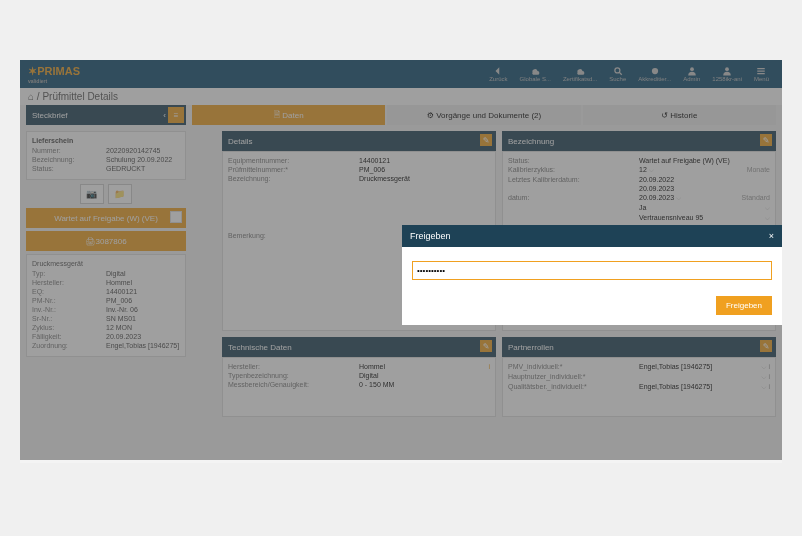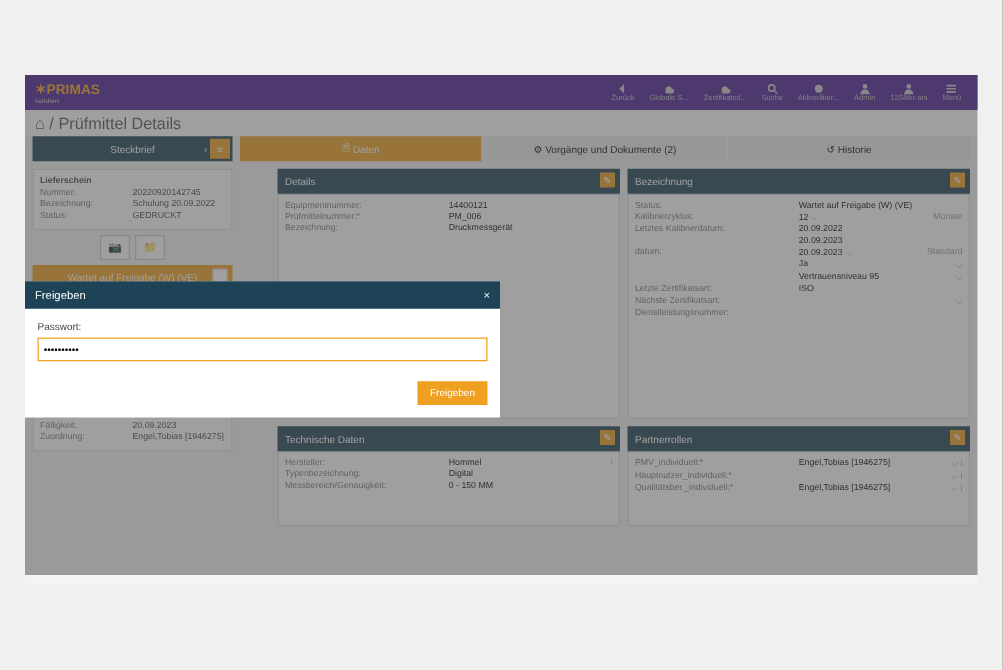--- a/index.html
+++ b/index.html
@@ -1,43 +1,43 @@
 <!DOCTYPE html>
 <html><head>
 <meta charset="utf-8">
 <style>
   * { box-sizing: border-box; margin: 0; padding: 0; }
   body { font-family: Arial, sans-serif; font-size: 9px; background: #f0f0f0; width: 802px; height: 536px; overflow: hidden; position: relative; }
   .frame { position: absolute; left: 20px; top: 60px; width: 762px; height: 400px; background: #fff; }
-  .topbar { height: 28px; background: #4c1d95; display: flex; align-items: center; padding: 0 8px; color: #ddd; }
+  .topbar { height: 28px; background: #0c4a6e; display: flex; align-items: center; padding: 0 8px; color: #ddd; }
   .logo { font-weight: bold; font-size: 11px; color: #fff; }
   .logo span { color: #f0a020; }
   .topnav { margin-left: auto; display: flex; gap: 2px; }
   .topnav-item { display: flex; flex-direction: column; align-items: center; padding: 0 5px; font-size: 6px; color: #bbb; cursor: pointer; }
   .topnav-item svg { width: 10px; height: 10px; fill: #ccc; }
-  .breadcrumb { padding: 3px 8px; font-size: 13px; color: #555; background: #fff; }
+  .breadcrumb { padding: 3px 8px; font-size: 10px; color: #555; background: #fff; }
   .content { display: flex; gap: 6px; padding: 0 6px 6px; background: #f4f4f4; height: calc(100% - 42px); }
   .col-left { width: 160px; }
   .col-right { flex: 1; display: flex; flex-direction: column; gap: 6px; }
   .tabs { display: flex; gap: 2px; height: 20px; }
   .tab { flex: 1; background: #eee; display: flex; align-items: center; justify-content: center; font-size: 8px; cursor: pointer; }
   .tab.active { background: #f0a020; color: #fff; }
   .bar-blue { background: #1e4256; color: #fff; height: 20px; display: flex; align-items: center; padding: 0 6px; font-size: 8px; position: relative; }
   .bar-orange { background: #f0a020; color: #fff; height: 20px; display: flex; align-items: center; padding: 0 6px; font-size: 8px; justify-content: center; position: relative; }
   .bar-blue .edit, .bar-orange .edit { position: absolute; right: 4px; top: 3px; width: 12px; height: 12px; }
   .panel { background: #fff; border: 1px solid #ddd; padding: 5px; font-size: 7px; color: #444; }
   .row2 { display: flex; margin-bottom: 2px; }
   .row2 .l { width: 50%; color: #777; }
   .row2 .r { width: 50%; }
   .grid2 { display: flex; gap: 6px; margin-left: 30px; }
   .grid2 > div { flex: 1; display: flex; flex-direction: column; }
   .panel-body { background: #fff; padding: 5px; border: 1px solid #ddd; font-size: 7px; flex: 1; }
   .iconbtns { display: flex; justify-content: center; gap: 4px; padding: 4px; }
   .iconbtn { width: 24px; height: 20px; border: 1px solid #ccc; background: #fff; display: flex; align-items: center; justify-content: center; cursor: pointer; }
-  .overlay { position: absolute; inset: 0; background: rgba(80,80,80,0.55); display: flex; align-items: flex-start; justify-content: flex-start; padding-top: 165px; }
+  .overlay { position: absolute; inset: 0; background: rgba(80,80,80,0.55); display: flex; align-items: flex-start; justify-content: flex-end; padding-top: 165px; }
   .modal { width: 380px; background: #fff; font-size: 8px; }
   .modal-head { background: #1e4256; color: #fff; padding: 6px 8px; font-size: 9px; display: flex; justify-content: space-between; }
   .modal-body { padding: 10px; color: #444; }
   .modal-body input { width: 100%; border: 1px solid #f0a020; padding: 4px; margin-top: 4px; font-size: 8px; }
   .modal-foot { display: flex; justify-content: flex-end; padding: 6px 10px 10px; }
   .btn-orange { background: #f0a020; color: #fff; border: none; padding: 5px 10px; font-size: 8px; cursor: pointer; }
   .chev { font-size: 7px; color: #999; }
   .small-edit { width:14px; height:14px; background:#fff; border:1px solid #ddd; display:flex; align-items:center; justify-content:center; }
 </style>
 </head>
@@ -105,21 +105,21 @@
   </div>
 
   <div class="breadcrumb">
     <span>⌂</span>
     <span>/</span>
     <span>Prüfmittel Details</span>
   </div>
 
   <div class="content">
     <div class="col-left">
-      <div class="bar-blue" style="justify-content:center">
+      <div class="bar-blue" style="justify-content:flex-start">
         <span>Steckbrief</span>
         <span style="position:absolute;right:20px">‹</span>
         <span style="position:absolute;right:2px;top:2px;width:16px;height:16px;background:#f0a020;display:flex;align-items:center;justify-content:center">≡</span>
       </div>
       <div class="panel" style="margin-top:6px">
         <div style="font-weight:bold;margin-bottom:3px">Lieferschein</div>
         <div class="row2">
             <div class="l">Nummer:</div>
             <div class="r">20220920142745</div>
           </div>
@@ -315,21 +315,20 @@
     </div>
   </div>
 
   <div class="overlay">
     <div class="modal">
       <div class="modal-head">
         <span>Freigeben</span>
         <span style="cursor:pointer">×</span>
       </div>
       <div class="modal-body">
-        <div>Passwort:</div>
         <input type="password" value="••••••••••" style="">
       </div>
       <div class="modal-foot">
         <button class="btn-orange">Freigeben</button>
       </div>
     </div>
   </div>
 </div>
 
 </body></html>

